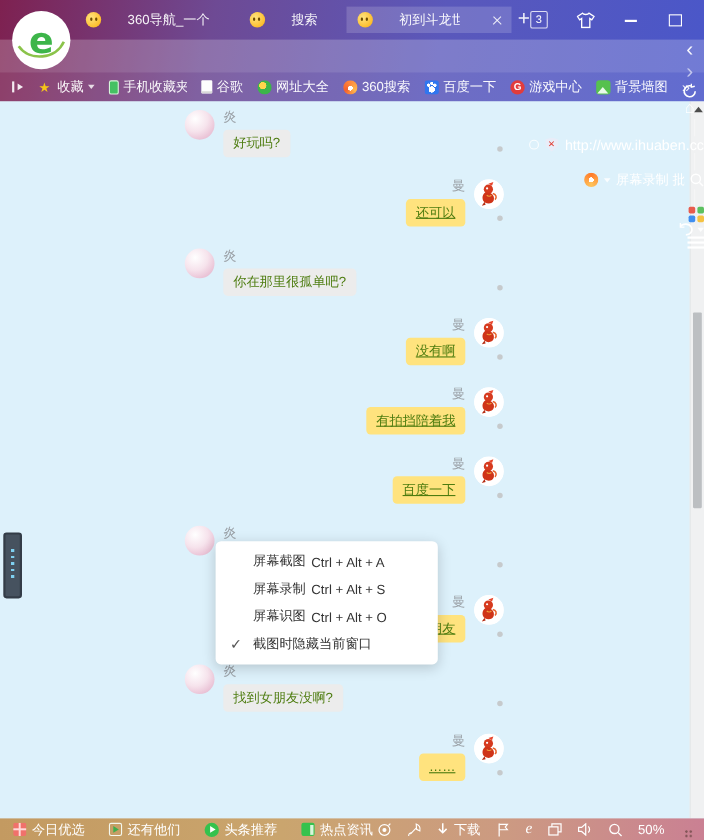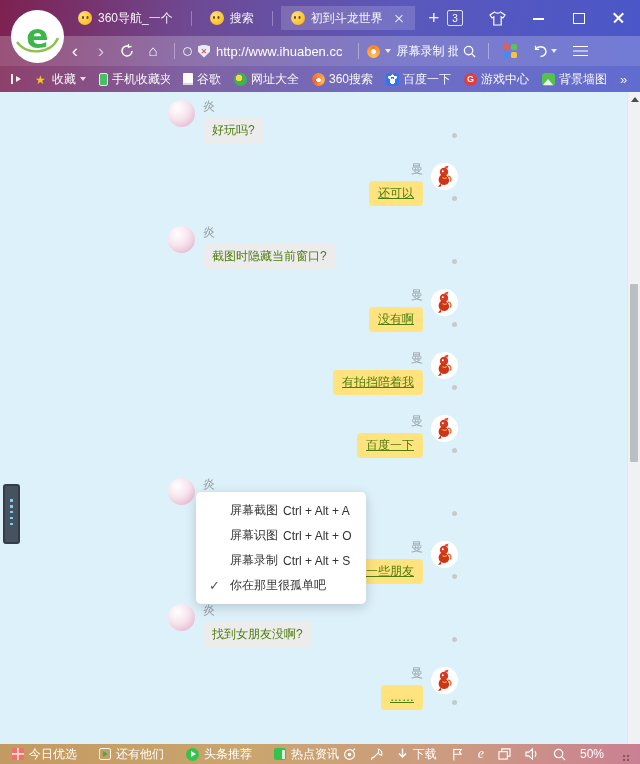--- a/index.html
+++ b/index.html
@@ -14,21 +14,21 @@
   .chrome {
     position:absolute; top:0; left:0; width:640px; height:92px;
     background:linear-gradient(100deg,#7e2150 0%,#6e4a94 30%,#5a58bb 62%,#4a57c9 100%);
     z-index:40;
   }
   .titlebar { height:36px; display:flex; align-items:center; position:relative; color:#fff; }
   .logo {
     position:absolute; left:10px; top:9px; width:55px; height:55px; z-index:60; cursor:pointer;
   }
   .tab {
-    display:flex; align-items:center; gap:6px; height:24px; padding:0 10px;
+    display:flex; align-items:center; gap:24px; height:24px; padding:0 10px;
     font-size:12px; color:rgba(255,255,255,.94); max-width:150px; cursor:pointer;
   }
   .tab.first { margin-left:68px; }
   .tab.active { background:rgba(255,255,255,.16);font-family:Liberation Serif, serif; }
   .tab-label { white-space:nowrap; overflow:hidden; max-width:88px; }
   .fav {
     width:14px; height:14px; border-radius:50%; flex:none; position:relative;
     background:radial-gradient(circle at 35% 35%,#ffe37e,#fdbe2d 70%,#e89c1b);
   }
   .fav::after {
@@ -53,21 +53,21 @@
   .wb-min::after { content:""; position:absolute; left:1px; top:6px; width:11px; height:1.5px; background:#fff; }
   .wb-max::after { content:""; position:absolute; left:1px; top:1px; width:10px; height:9px; border:1.4px solid #fff; }
   .wb-close::before,.wb-close::after {
     content:""; position:absolute; left:0; top:5px; width:13px; height:1.5px; background:#fff;
   }
   .wb-close::before{ transform:rotate(45deg);} .wb-close::after{ transform:rotate(-45deg);}
 
   
   .navbar {
     height:30px; background:rgba(255,255,255,.22);
-    display:flex; align-items:center; color:#fff; padding-left:62px;
+    display:flex; align-items:flex-end; color:#fff; padding-left:62px;flex-direction:column;
   }
   .nav-ic { width:26px; text-align:center; color:rgba(255,255,255,.95); cursor:pointer; flex:none; }
   .ic-back::before { content:"‹"; font-size:19px; line-height:1; }
   .ic-fwd::before { content:"›"; font-size:19px; line-height:1; color:rgba(255,255,255,.6); }
   .ic-home::before { content:"⌂"; font-size:15px; }
   .vdiv { width:1px; height:16px; background:rgba(255,255,255,.35); margin:0 8px; flex:none; }
   .urlbox { display:flex; align-items:center; gap:6px; cursor:text; }
   .ring { width:9px; height:9px; border:1.6px solid rgba(255,255,255,.85); border-radius:50%; flex:none; }
   .shield { width:12px; height:13px; position:relative; flex:none;
     background:#e9edf8; clip-path:polygon(50% 0,100% 14%,100% 55%,50% 100%,0 55%,0 14%); }
@@ -145,21 +145,21 @@
   .mcontent { margin:0 8px; max-width:232px; }
   .msg.right { flex-direction:row-reverse; }
   .msg.right .mcontent { text-align:right; }
   .mname { font-size:12px; color:#9aa0a6; line-height:13px; margin-bottom:5px; }
   .bubble { display:inline-block; background:#ececec; border-radius:4px; padding:5px 9px;
     font-size:12px; color:#4d7c0f; line-height:15px; text-align:left; }
   .msg.right .bubble { background:#ffe37e;text-decoration:underline; }
   .bubble:empty { display:none; }
   .mdot { position:absolute; right:1px; top:33px; width:5px; height:5px; border-radius:50%; background:#c6cacc; }
 
-  .menu { position:absolute; left:196px; top:400px; width:170px; background:#fff; border-radius:5px;
+  .menu { position:absolute; left:196px; top:400px; width:202px; background:#fff; border-radius:5px;
     box-shadow:0 3px 12px rgba(0,0,0,.18); padding:6px 0; z-index:30; }
   .menu-item { display:flex; align-items:center; height:25px; padding:0 8px 0 13px; font-size:12px; color:#333; cursor:pointer; }
   .mcheck { width:21px; flex:none; font-size:13px; color:#555; }
   .mshort { margin-left:5px; white-space:nowrap; }
   .mlabel { white-space:nowrap; }
 
   
   .statusbar { position:absolute; left:0; bottom:0; width:640px; height:20px;
     display:flex; align-items:center; color:#fff; font-size:12px;
     background:linear-gradient(90deg,#c39a61 0%,#caa56e 40%,#cc9a82 72%,#ca8093 100%); z-index:50; }
@@ -351,21 +351,21 @@
         </div>
         <span class="mdot"></span>
       </div>
 
       <div class="msg left">
         <div class="avatar">
           
         </div>
         <div class="mcontent">
           <div class="mname">炎</div>
-          <div class="bubble">截图时隐藏当前窗口?</div>
+          <div class="bubble">你在那里很孤单吧?</div>
         </div>
         <span class="mdot"></span>
       </div>
 
       <div class="msg right">
         <div class="avatar">
           <svg class="dragon" viewBox="0 0 27 27" width="27" height="27">
             <circle cx="13.5" cy="13.5" r="13.5" fill="#fff"></circle>
             <path d="M13 4 l4.5 -1.5 -1.2 3.4 z" fill="#e8442a"></path>
             <circle cx="13" cy="9" r="4.2" fill="#d63a1e"></circle>
@@ -489,33 +489,33 @@
   <div class="menu">
 
       <div class="menu-item">
         <span class="mcheck"></span>
         <span class="mlabel">屏幕截图</span>
         <span class="mshort">Ctrl + Alt + A</span>
       </div>
 
       <div class="menu-item">
         <span class="mcheck"></span>
+        <span class="mlabel">屏幕录制</span>
+        <span class="mshort">Ctrl + Alt + S</span>
+      </div>
+
+      <div class="menu-item">
+        <span class="mcheck"></span>
         <span class="mlabel">屏幕识图</span>
         <span class="mshort">Ctrl + Alt + O</span>
       </div>
 
       <div class="menu-item">
-        <span class="mcheck"></span>
-        <span class="mlabel">屏幕录制</span>
-        <span class="mshort">Ctrl + Alt + S</span>
-      </div>
-
-      <div class="menu-item">
         <span class="mcheck">✓</span>
-        <span class="mlabel">你在那里很孤单吧</span>
+        <span class="mlabel">截图时隐藏当前窗口</span>
         <span class="mshort"></span>
       </div>
     </div>
 
   <div class="vscroll">
     <span class="varrow"></span>
     <span class="vthumb"></span>
   </div>
 </div>
 

